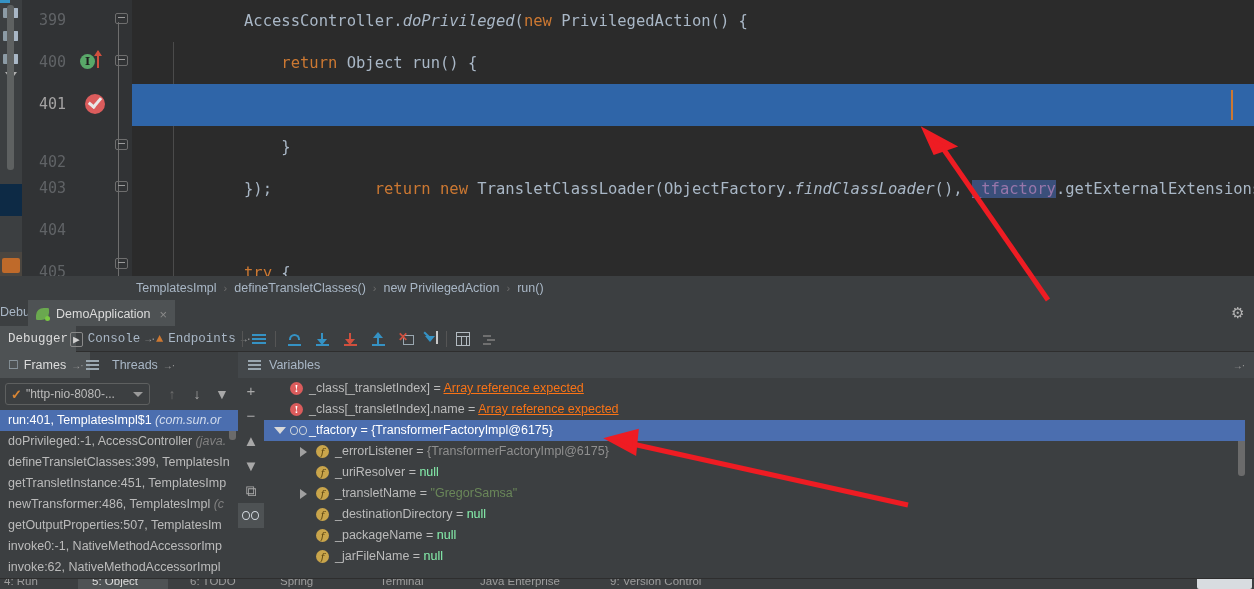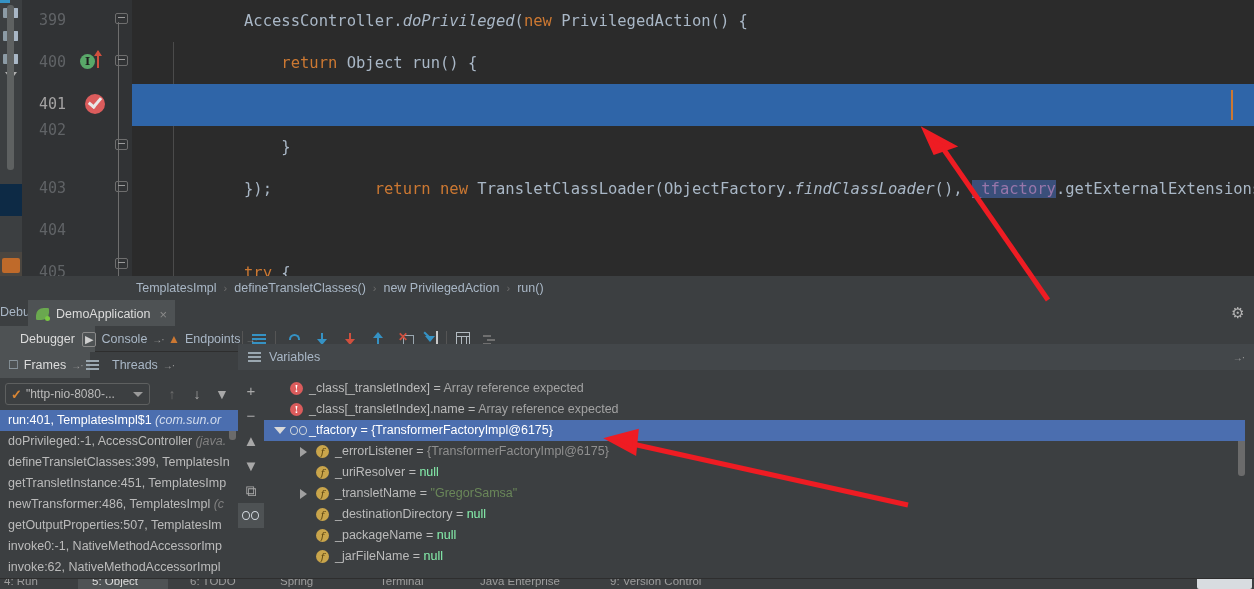--- a/index.html
+++ b/index.html
@@ -137,42 +137,42 @@
   .gear {
     position:absolute; right:8px; top:5px; width:15px; height:15px; color:#b4b4b4; font-size:15px; line-height:15px;
   }
 
   .subtab-row {
     position:absolute; left:0; top:326px; width:1254px; height:26px;
     background:#3c3f41; border-bottom:1px solid #2e2e2e;
   }
   .subtab {
     position:absolute; top:0; height:26px; display:flex; align-items:center;
-    font-size:12.5px; color:#a9b7c6; padding:0 20px;
+    font-size:12.5px; color:#a9b7c6; padding:0 8px;font-family:Liberation Mono, monospace;
   }
   .subtab.active { background:#4e5254; color:#dcdcdc; }
   .pinmark { color:#9a9a9a; font-size:10px; margin-left:5px; letter-spacing:-1px;}
   .tbsep { position:absolute; top:5px; width:1px; height:16px; background:#555; }
 
   .tbicon { position:absolute; top:0; height:26px; width:24px; }
   .hamb { position:absolute; left:5px; top:8px; width:14px; height:10px;}
   .hamb i { position:absolute; left:0; width:14px; height:2px; background:#3592c4; display:block;}
 
   .arrow-ic { position:absolute; left:5px; top:6px; width:15px; height:15px; }
   .arrow-ic .shaft { position:absolute; left:6px; top:1px; width:2px; height:9px;}
   .arrow-ic .head { position:absolute; left:2px; width:0;height:0;border-left:5px solid transparent;border-right:5px solid transparent;}
   .arrow-ic .base { position:absolute; left:1px; top:12px; width:13px; height:2px;}
   .arch { position:absolute; left:2px; top:2px; width:11px;height:6px;border:2px solid #3592c4;border-bottom:none;border-radius:6px 6px 0 0;}
 
   .frames-header {
     position:absolute; left:0; top:352px; width:238px; height:26px;
     background:#3c3f41;
   }
   .vars-header {
-    position:absolute; left:238px; top:344px; width:1016px; height:26px;
+    position:absolute; left:238px; top:352px; width:1016px; height:26px;
     background:#43474a; display:flex; align-items:center; padding-left:10px;
   }
   .vars-header .title { font-size:12.5px; color:#a9b7c6; margin-left:8px;}
   .hdr-tab { position:absolute; top:0; height:26px; display:flex; align-items:center; font-size:12.5px; color:#a9b7c6; padding:0 8px; }
   .hdr-tab.active { background:#4e5254; color:#dcdcdc; }
   .lines-ic { position:relative; width:13px; height:11px; }
   .lines-ic i { position:absolute; left:0; width:13px; height:2px; background:#9aa7b0; }
 
   
   .thread-row {
@@ -229,21 +229,21 @@
     background:#c9a54b; color:#5a4410; font-size:10px; text-align:center; line-height:13px;
     font-family:"DejaVu Serif",serif; font-style:italic;
   }
   .ic-watch {
     position:absolute; top:6px; width:18px; height:10px;
   }
   .ic-watch i {
     position:absolute; top:0; width:8px; height:9px; border:1.5px solid #cfd6dc; border-radius:50%;
   }
   .vname { position:absolute; color:#bbbbbb; }
-  .verr { color:#a3a3a3; }
+  .verr { color:#f97316;text-decoration:underline; }
   .vnull { color:#86efac; }
   .vobj { color:#8f8f8f; }
   .vstr { color:#6a8759; }
   .veq { color:#bbbbbb; }
   .var-row.sel .vname, .var-row.sel .vobj, .var-row.sel .veq { color:#ffffff; }
 
   .vars-scrollbar { position:absolute; right:9px; top:50px; width:7px; height:48px; background:#6b6b6b; border-radius:3px;}
   .right-rail { position:absolute; right:0; top:378px; width:9px; height:200px; background:#3c3f41; }
 
   
@@ -302,21 +302,21 @@
         <div class="impl-ic">I</div>
         <div class="impl-arrow"></div>
       </div>
 
       <div class="gutter-row" style="top:84px">
         <div class="lnum active">401</div>
         <div class="bp">
             <div class="tick"></div>
           </div>
       </div>
-      <div class="gutter-row" style="top:110px">
+      <div class="gutter-row" style="top:142px">
         <div class="lnum">402</div>
       </div>
       <div class="gutter-row" style="top:168px">
         <div class="lnum">403</div>
       </div>
       <div class="gutter-row" style="top:210px">
         <div class="lnum">404</div>
       </div>
       <div class="gutter-row" style="top:252px">
         <div class="lnum">405</div>

